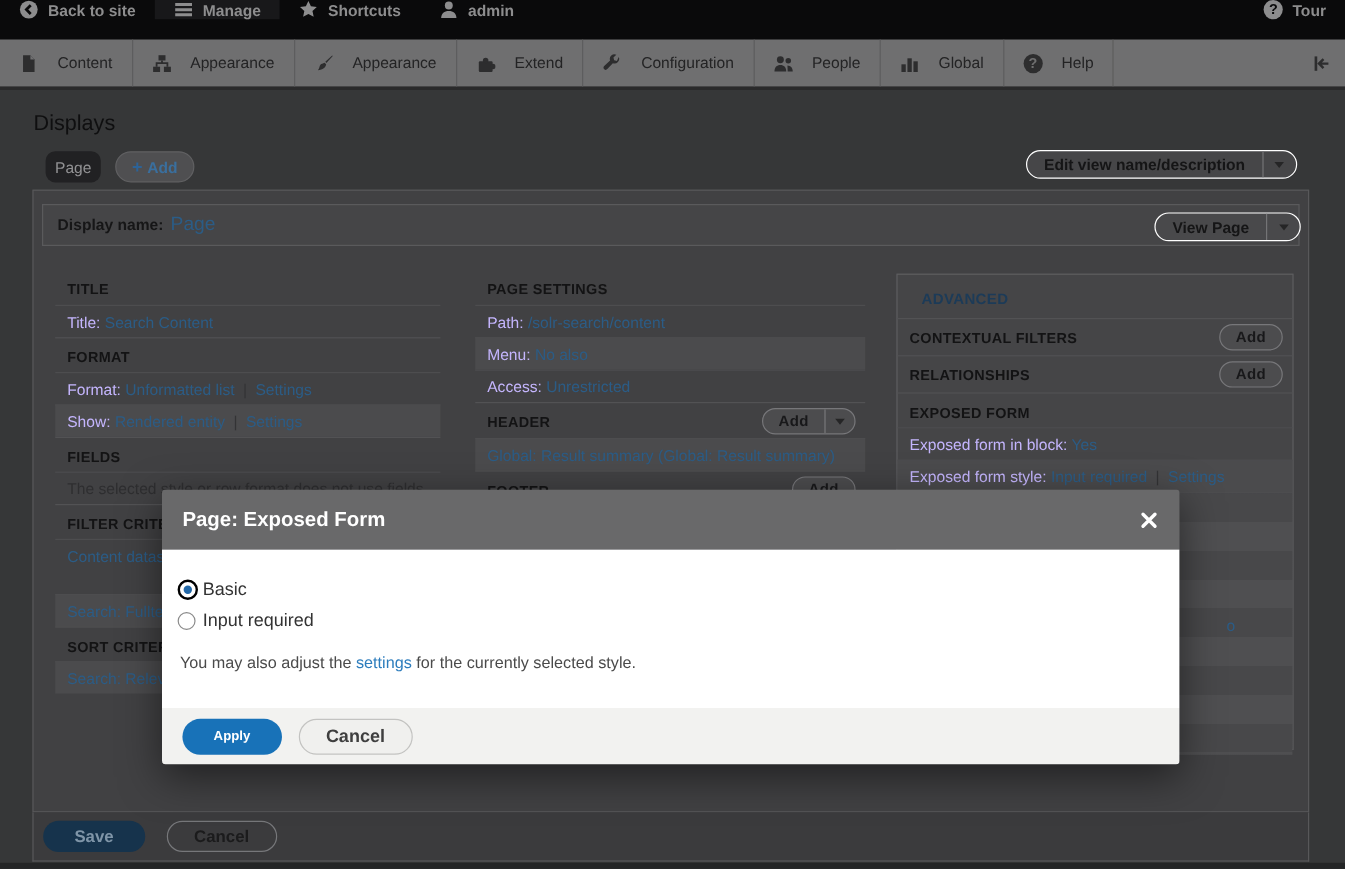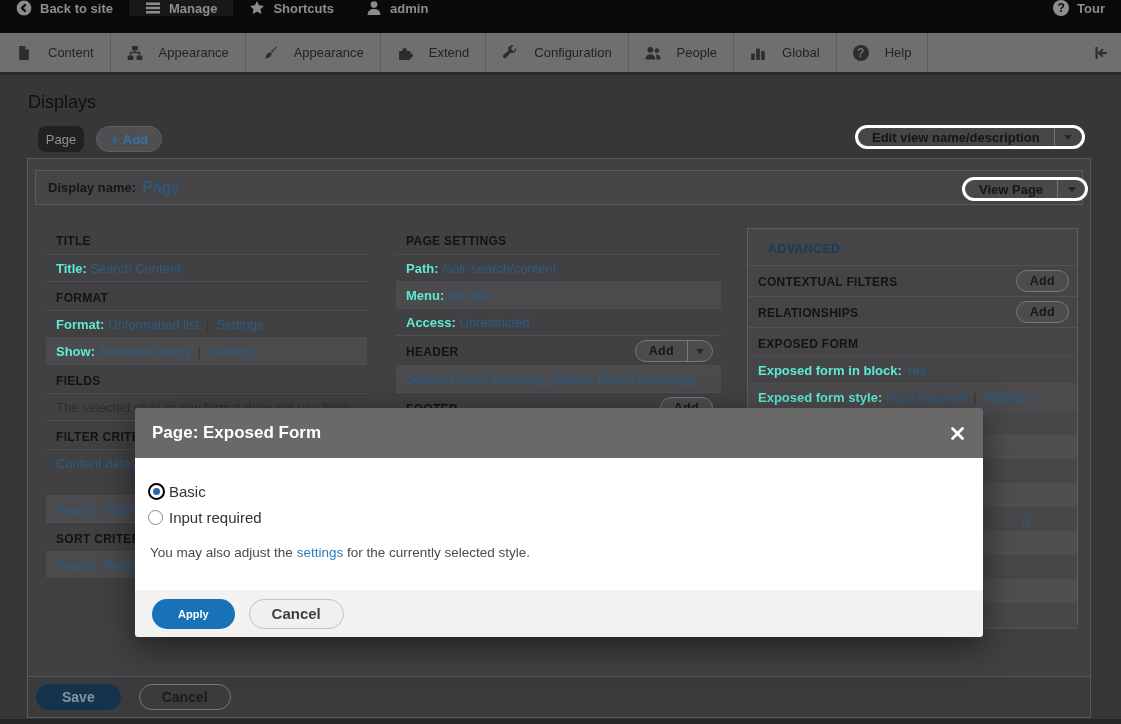--- a/index.html
+++ b/index.html
@@ -30,21 +30,21 @@
   .page-title{position:absolute;left:28px;top:92px;margin:0;font-size:18px;font-weight:normal;color:#0f0f10;}
 
   
   .tab-page{position:absolute;left:38px;top:126px;width:46px;height:26px;background:#212123;
             border:none;border-radius:8px;color:#929294;font-size:13px;text-align:center;line-height:26px;}
   .btn-add{position:absolute;left:96px;top:126px;height:26px;background:#4f4f51;border:1px solid #606062;
            border-radius:13px;display:flex;align-items:center;gap:4px;padding:0 13px;box-sizing:border-box;}
   .btn-add .plus{color:#2d6397;font-weight:bold;font-size:15px;line-height:1;}
   .btn-add .add-txt{color:#3a6f9e;font-weight:bold;font-size:13px;}
 
-  .pill{position:absolute;height:24px;display:flex;align-items:stretch;border:3px solid #ffffff;
+  .pill{position:absolute;height:24px;display:flex;align-items:stretch;border:1px solid #ffffff;
         border-radius:13px;background:#464648;box-sizing:border-box;overflow:hidden;}
   .pill-label{display:flex;align-items:center;padding:0 14px;font-size:13px;font-weight:bold;color:#151516;}
   .pill-arrow{display:flex;align-items:center;justify-content:center;width:27px;border-left:1px solid #747476;}
   .caret{width:0;height:0;border-left:4.5px solid transparent;border-right:4.5px solid transparent;
          border-top:5.5px solid #252526;}
   .edit-pill{left:855px;top:125px;}
   .viewpage-pill{left:962px;top:177px;background:#49494b;}
 
   
   .panel{position:absolute;left:27px;top:158px;width:1064px;height:519px;background:#414143;
@@ -65,21 +65,21 @@
   
   .col{position:absolute;top:225px;box-sizing:border-box;}
   .col-left{left:46px;width:321px;}
   .col-mid{left:396px;width:325px;}
   .bhead{box-sizing:border-box;height:29px;padding:9px 10px 0;font-size:12px;font-weight:bold;
          color:#131314;border-top:1px solid #525254;position:relative;letter-spacing:.3px;}
   .bhead:first-child{border-top:none;}
   .brow{box-sizing:border-box;min-height:26px;padding:5px 10px 4px;font-size:13px;border-top:1px solid #4d4d4f;
         line-height:17px;}
   .alt{background:#4b4b4d;}
-  .rlbl{font-weight:bold;color:#5eead4;}
+  .rlbl{font-weight:normal;color:#c4b5fd;}
   .vlink{color:#2b5c86;text-decoration:none;cursor:pointer;}
   .pipe{color:#333335;padding:0 7px;}
   .muted{color:#2e2e30;}
   .wrapnarrow{display:block;max-width:250px;}
   .add-btn{position:absolute;right:8px;top:4px;height:22px;display:flex;align-items:stretch;
            border:1px solid #77777a;border-radius:12px;background:#4c4c4e;box-sizing:border-box;overflow:hidden;}
   .add-btn .seg{display:flex;align-items:center;padding:0 13px;font-size:12.5px;font-weight:bold;color:#18181a;}
   .add-btn .arrow-seg{display:flex;align-items:center;justify-content:center;width:24px;border-left:1px solid #77777a;}
 
   

